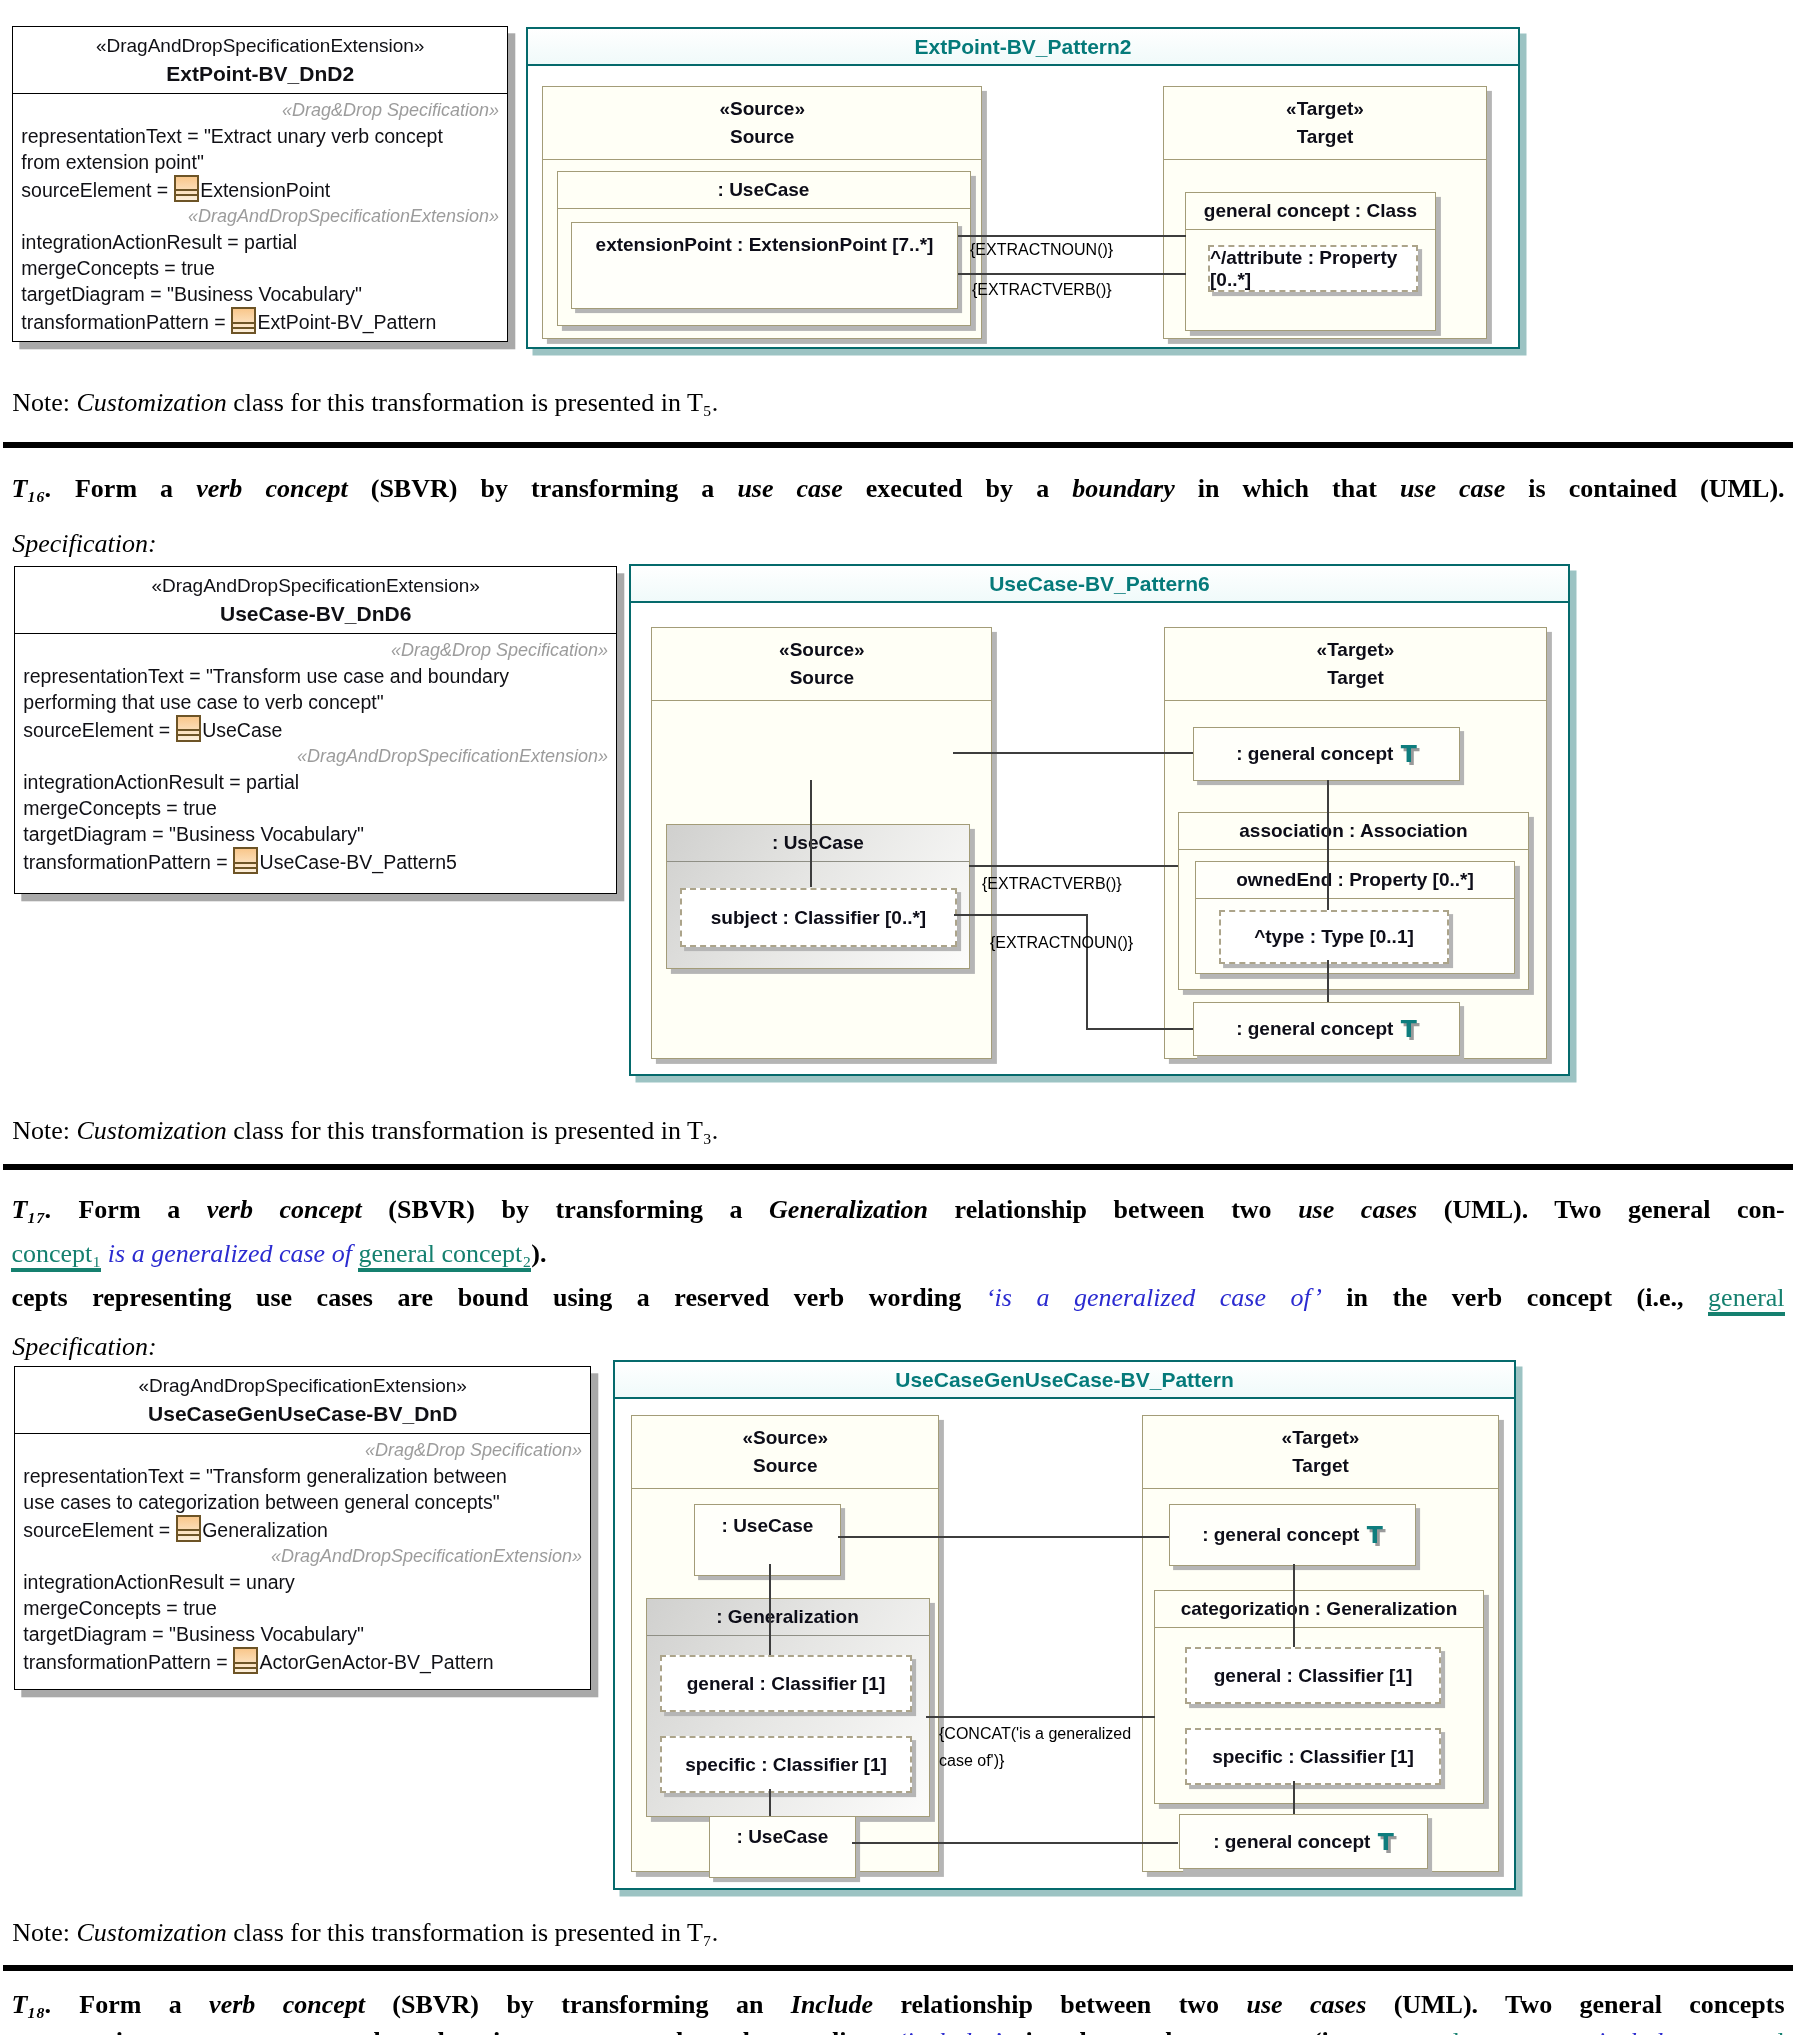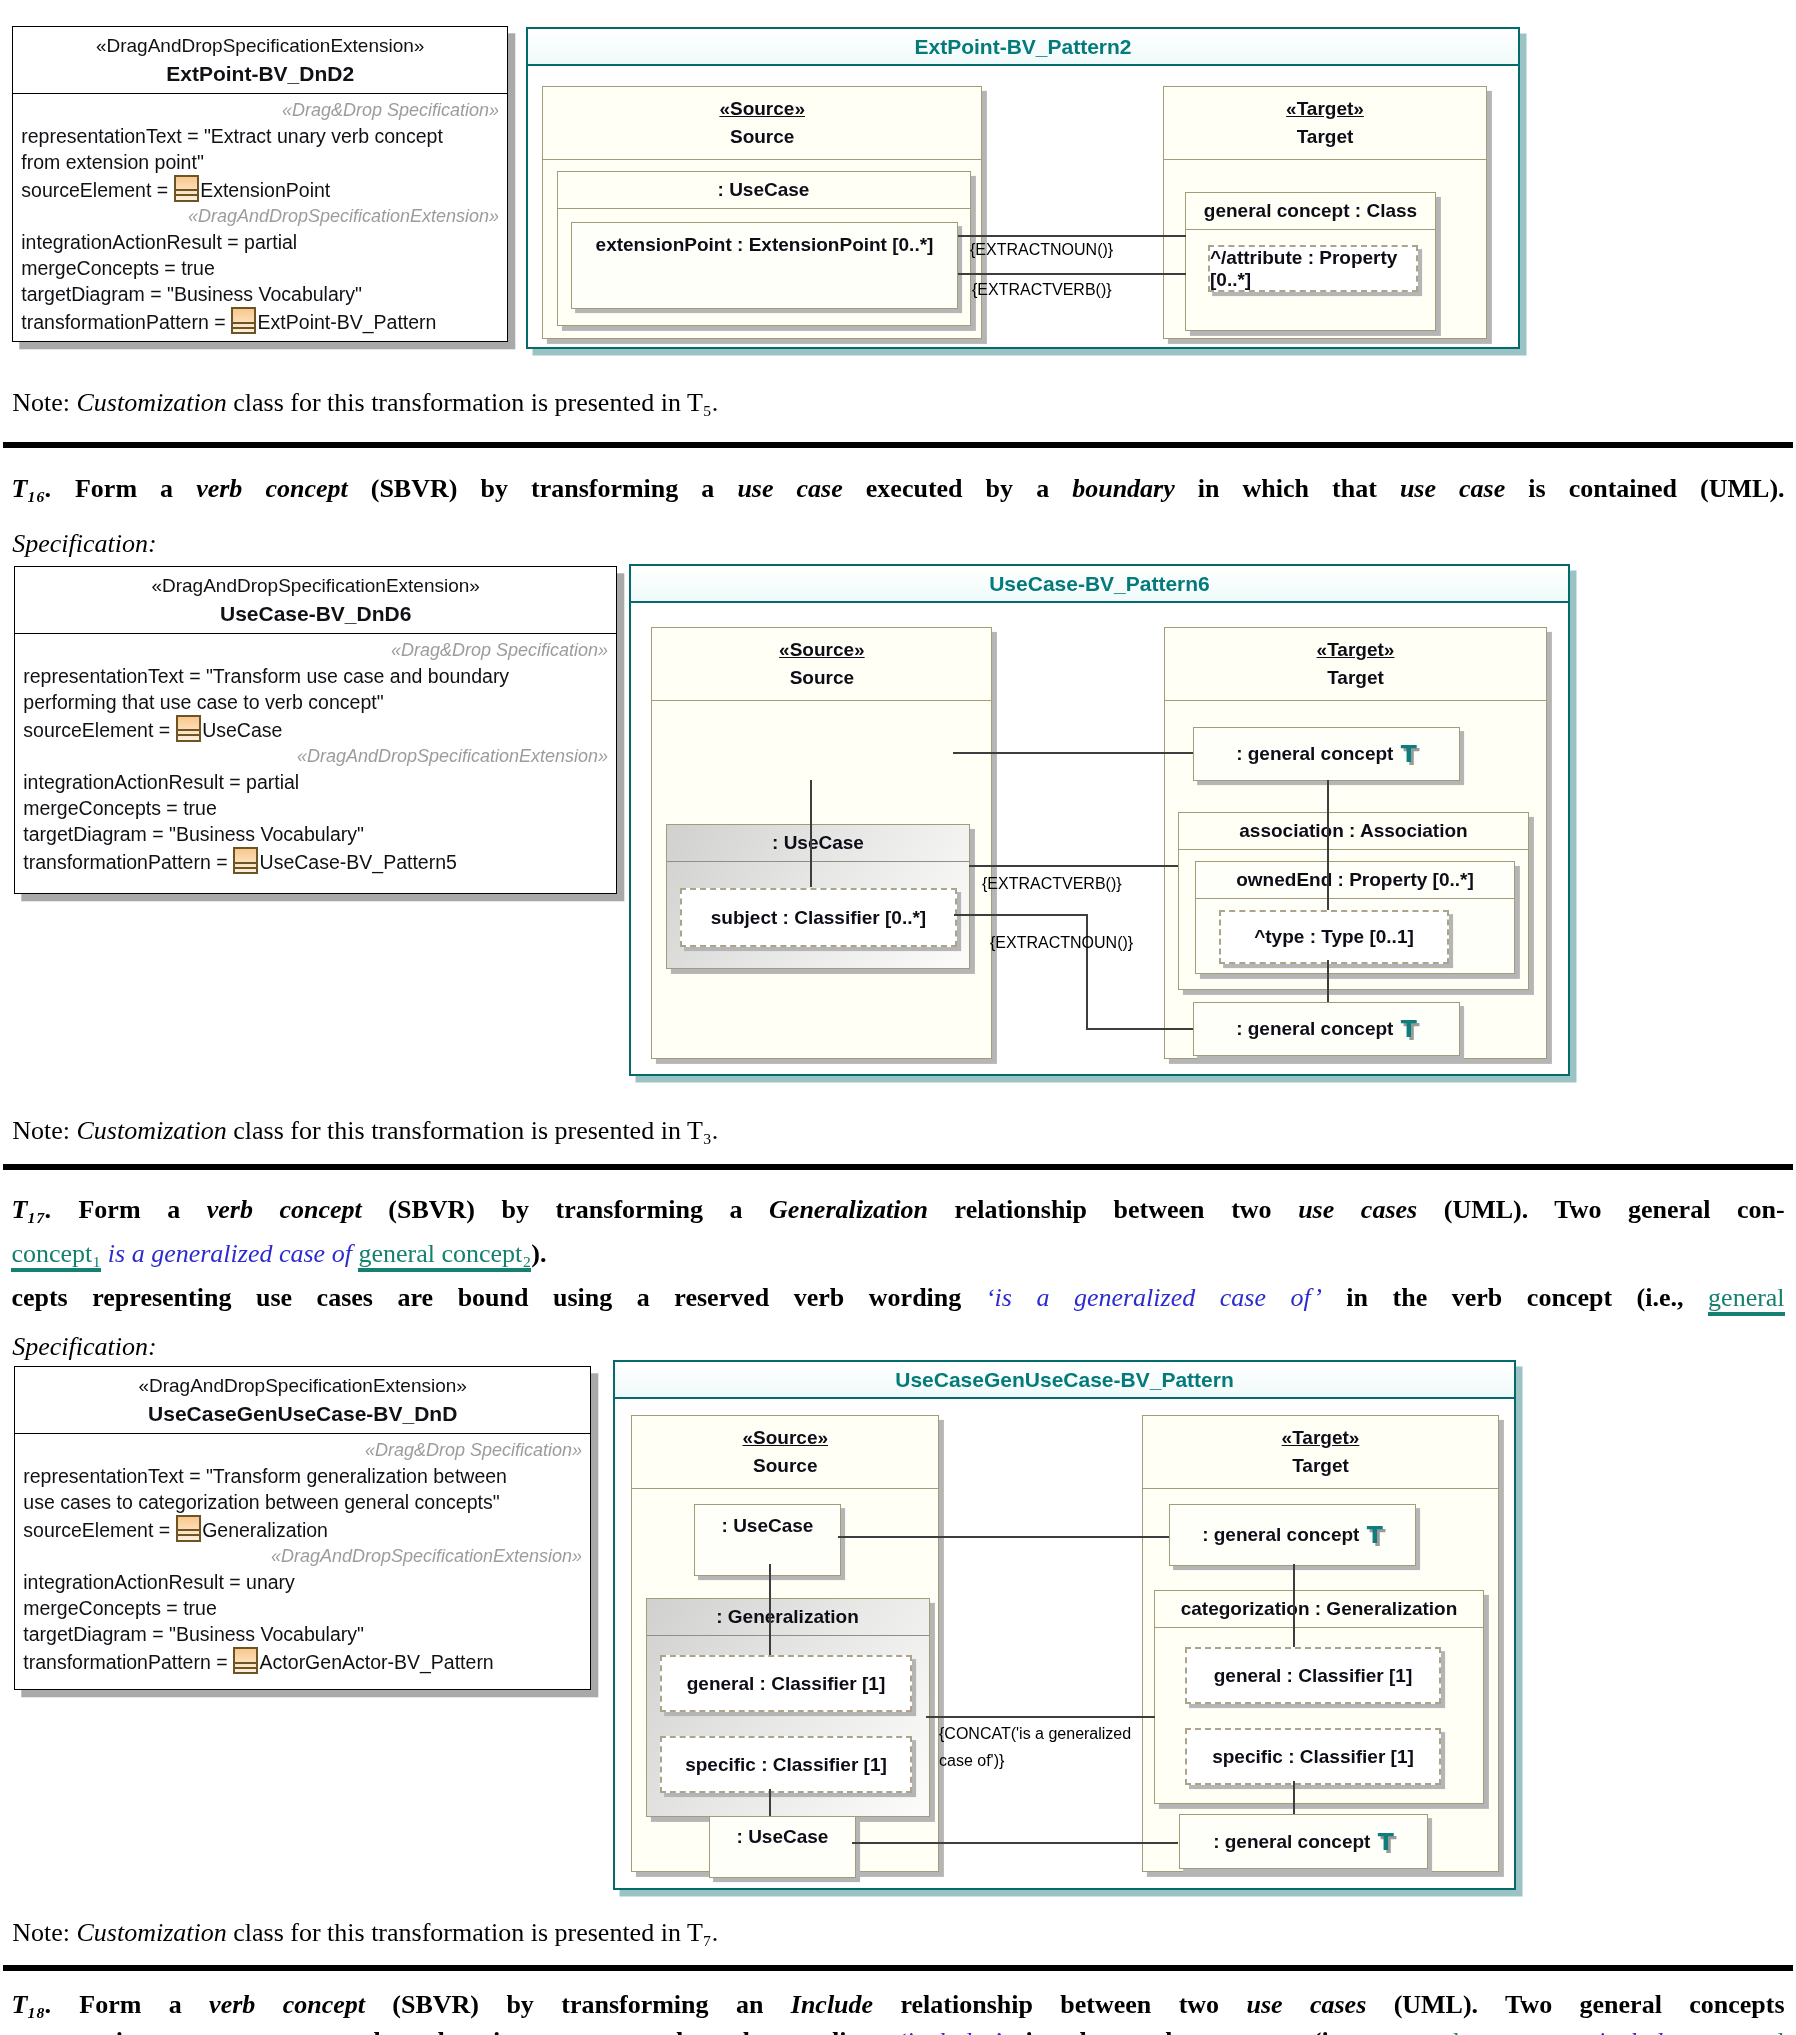--- a/index.html
+++ b/index.html
@@ -38,21 +38,21 @@
        background-image:linear-gradient(#6d5426,#6d5426),linear-gradient(#6d5426,#6d5426),linear-gradient(180deg,#f9c78b,#fdf0dc);
        background-position:0 62%,0 86%,0 0;background-size:100% 2.4px,100% 2.4px,100% 100%;background-repeat:no-repeat;}
 
   
   .frame{position:absolute;border:2px solid #056A6C;background:#fff;box-shadow:6.5px 6.5px 0 #9cc3c3;}
   .frame-title{position:absolute;left:0;top:0;right:0;height:35px;line-height:35px;text-align:center;
        color:#057A7A;font-weight:bold;font-size:21px;border-bottom:2px solid #056A6C;
        background:linear-gradient(180deg,#ffffff 0%,#f0fafa 100%);}
   .ubox{position:absolute;border:1.6px solid #A39C78;background:#FFFFF6;box-shadow:4.9px 4.9px 0 #b5b5b5;}
   .cmp-hdr{border-bottom:1.6px solid #A39C78;text-align:center;font-weight:bold;font-size:19px;color:#0d0d18;}
-  .cmp-hdr .l1{padding-top:10.6px;text-decoration:underline;}
+  .cmp-hdr .l1{padding-top:10.6px;}
   .cmp-hdr .l2{padding:6.5px 0 10.6px 0;}
   .leaf{position:absolute;border:1.6px solid #A39C78;background:#FFFFFA;box-shadow:4.1px 4.1px 0 #b5b5b5;
        font-weight:bold;font-size:19px;color:#0d0d18;display:flex;align-items:center;justify-content:center;}
   .leaf.toplabel{align-items:flex-start;padding-top:11.4px;}
   .dashedbox{border:2px dashed #ACA48A;background:#fff;box-shadow:4.1px 4.1px 0 #b5b5b5;}
   .graybox{background:linear-gradient(125deg,#d0d0ce 0%,#e6e6e4 45%,#fcfcfb 100%);}
   .inner-hdr{border-bottom:1.6px solid #A39C78;text-align:center;font-weight:bold;font-size:19px;color:#0d0d18;
        padding:7.3px 0 6.5px 0;}
   .conn{position:absolute;background:#3d3d3d;}
   .conn-label{position:absolute;font-size:16px;color:#000;white-space:nowrap;}
@@ -95,21 +95,21 @@
       <div class="cmp-hdr">
         <div class="l1">«Target»</div>
         <div class="l2">Target</div>
       </div>
     </div>
 
     <div class="ubox" style="left:28.5px;top:142px;width:412px;height:153px;">
       <div class="inner-hdr">: UseCase</div>
     </div>
     <div class="leaf toplabel" style="left:43px;top:193px;width:385px;height:74px;">
-      <span>extensionPoint : ExtensionPoint [0..*]</span>
+      <span>extensionPoint : ExtensionPoint [7..*]</span>
     </div>
 
     <div class="ubox" style="left:657px;top:163px;width:249px;height:137px;">
       <div class="inner-hdr">general concept : Class</div>
     </div>
     <div class="leaf dashedbox" style="left:680px;top:216px;width:206px;height:43px;">
       <span>^/attribute : Property [0..*]</span>
     </div>
 
     <div class="conn" style="left:430px;top:206px;width:228px;height:2.4px;"></div>

